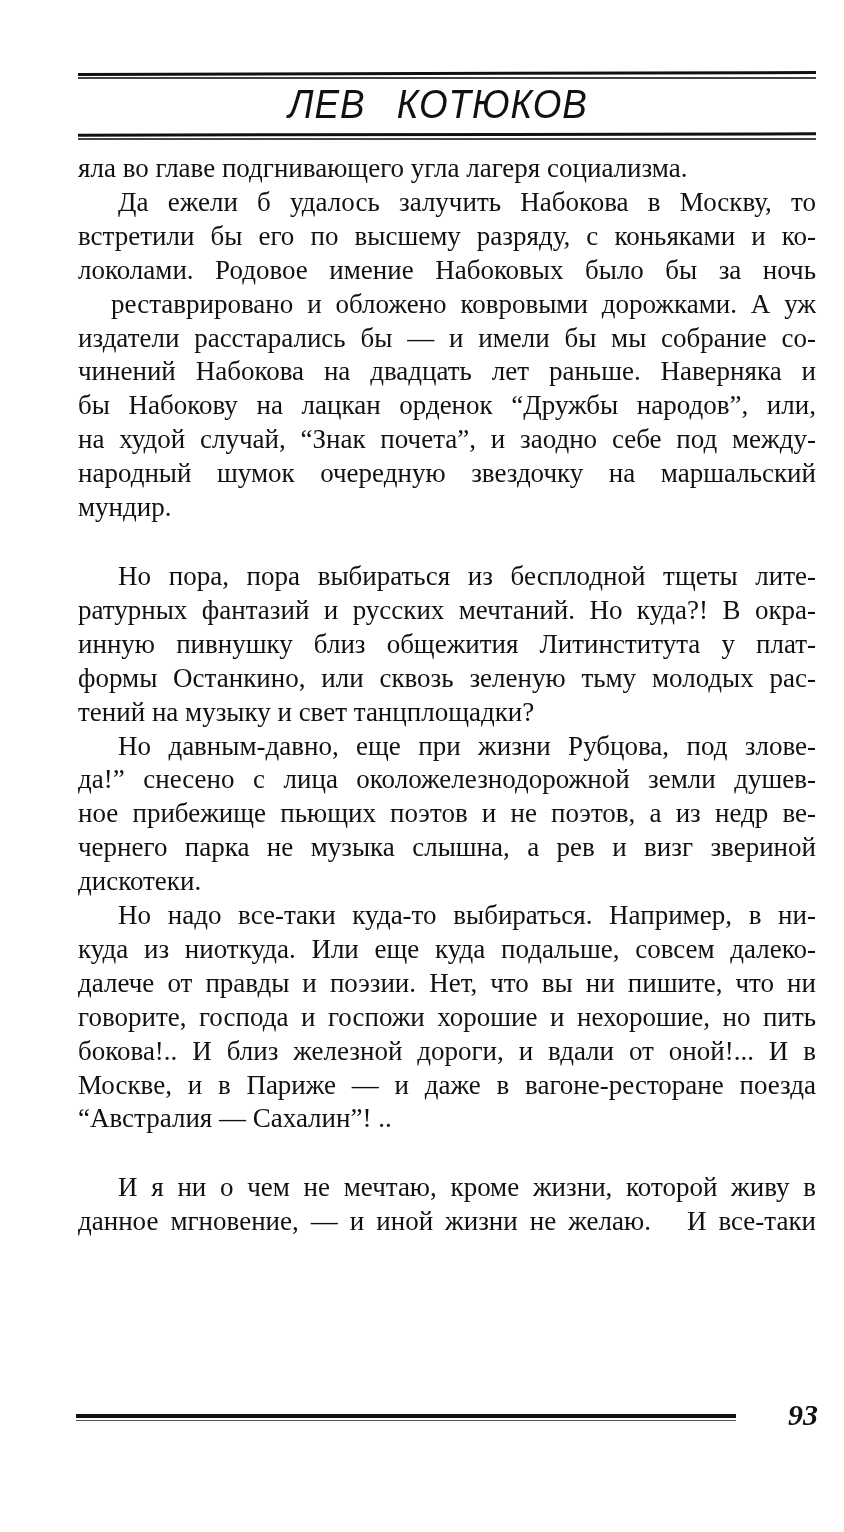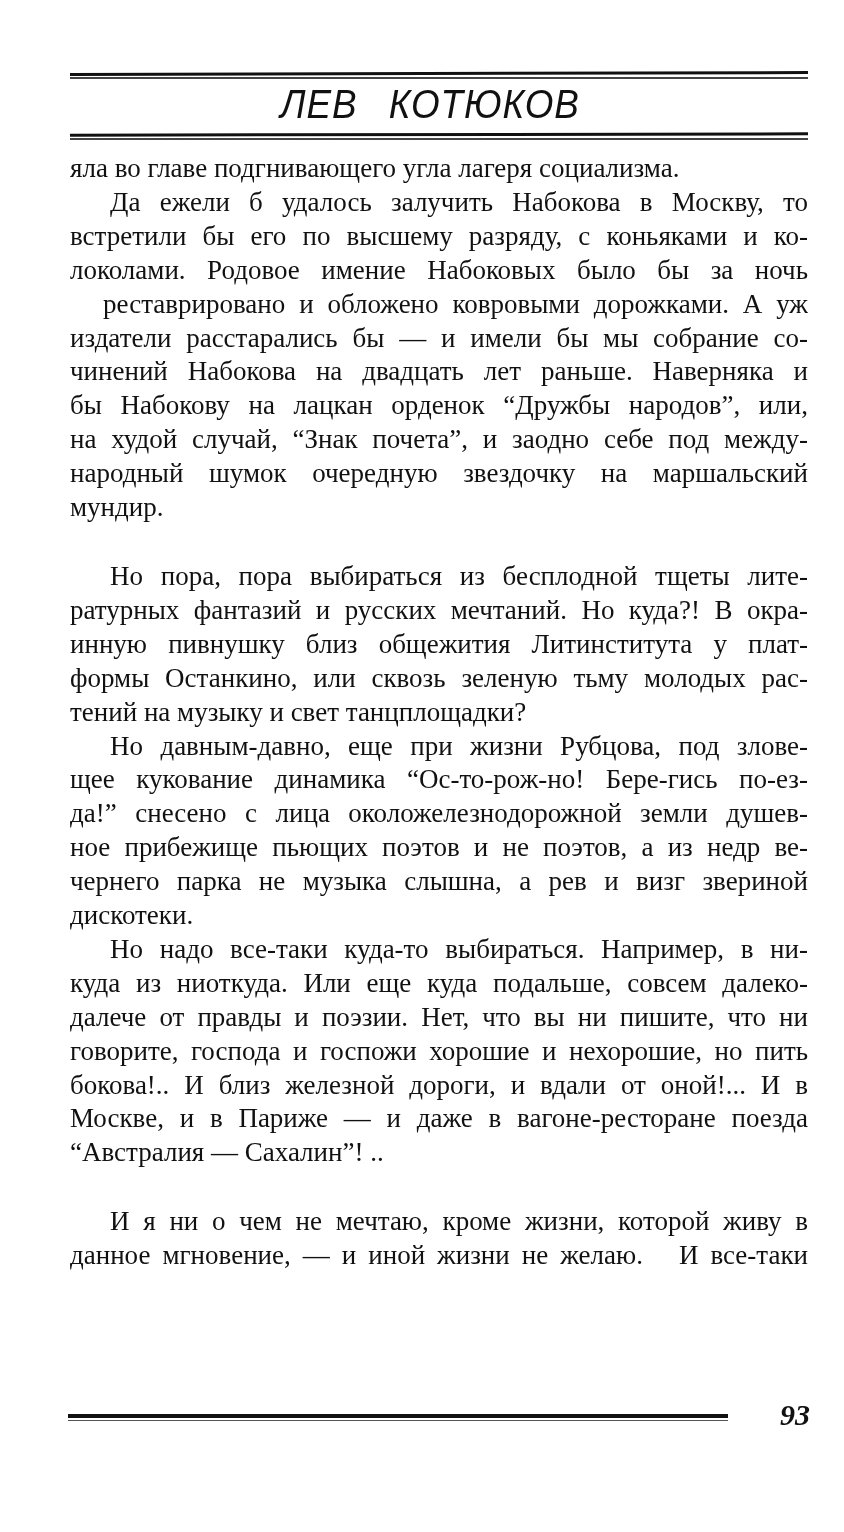--- a/index.html
+++ b/index.html
@@ -1,17 +1,17 @@
 <!DOCTYPE html>
 <html><head>
 <meta charset="utf-8">
 <style>
   html, body { margin: 0; padding: 0; background: #ffffff; }
   body { width: 844px; height: 1532px; position: relative; overflow: hidden; color: #111; }
-  .page { position: absolute; left: 8px; top: 0; width: 732px; height: 1532px; border-radius: 9px; }
+  .page { position: absolute; left: 16px; top: 0; width: 732px; height: 1532px; border-radius: 9px; }
   .rule { position: absolute; background: #111; }
   .rule-top-a { left: 62px; top: 72px; width: 738px; height: 3px; transform: rotate(-0.15deg); }
   .rule-top-b { left: 62px; top: 77px; width: 738px; height: 2px; background: #444; }
   .rule-mid-a { left: 62px; top: 133px; width: 738px; height: 3px; transform: rotate(-0.1deg); }
   .rule-mid-b { left: 62px; top: 138px; width: 738px; height: 2px; background: #444; }
   .rule-bot-a { left: 60px; top: 1414px; width: 660px; height: 4px; }
   .rule-bot-b { left: 60px; top: 1420px; width: 660px; height: 1px; background: #555; }
   .running-head {
     position: absolute; left: 0; width: 844px; top: 80px; text-align: center;
     font-family: "Liberation Sans", sans-serif; font-style: italic; font-weight: normal;
@@ -67,21 +67,20 @@
     <div>
       <span class="line indent" style="display: block;">Но пора, пора выбираться из бесплодной тщеты лите-</span>
       <span class="line" style="display: block;">ратурных фантазий и русских мечтаний. Но куда?! В окра-</span>
       <span class="line" style="display: block;">инную пивнушку близ общежития Литинститута у плат-</span>
       <span class="line" style="display: block;">формы Останкино, или сквозь зеленую тьму молодых рас-</span>
       <span class="line last" style="display: block;">тений на музыку и свет танцплощадки?</span>
     </div>
 
     <div>
       <span class="line indent" style="display: block;">Но давным-давно, еще при жизни Рубцова, под злове-</span>
-      <span class="line" style="display: block;">щее кукование динамика “Ос-то-рож-но! Бере-гись по-ез-</span>
       <span class="line" style="display: block;">да!” снесено с лица околожелезнодорожной земли душев-</span>
       <span class="line" style="display: block;">ное прибежище пьющих поэтов и не поэтов, а из недр ве-</span>
       <span class="line" style="display: block;">чернего парка не музыка слышна, а рев и визг звериной</span>
       <span class="line last" style="display: block;">дискотеки.</span>
     </div>
 
     <div>
       <span class="line indent" style="display: block;">Но надо все-таки куда-то выбираться. Например, в ни-</span>
       <span class="line" style="display: block;">куда из ниоткуда. Или еще куда подальше, совсем далеко-</span>
       <span class="line" style="display: block;">далече от правды и поэзии. Нет, что вы ни пишите, что ни</span>

